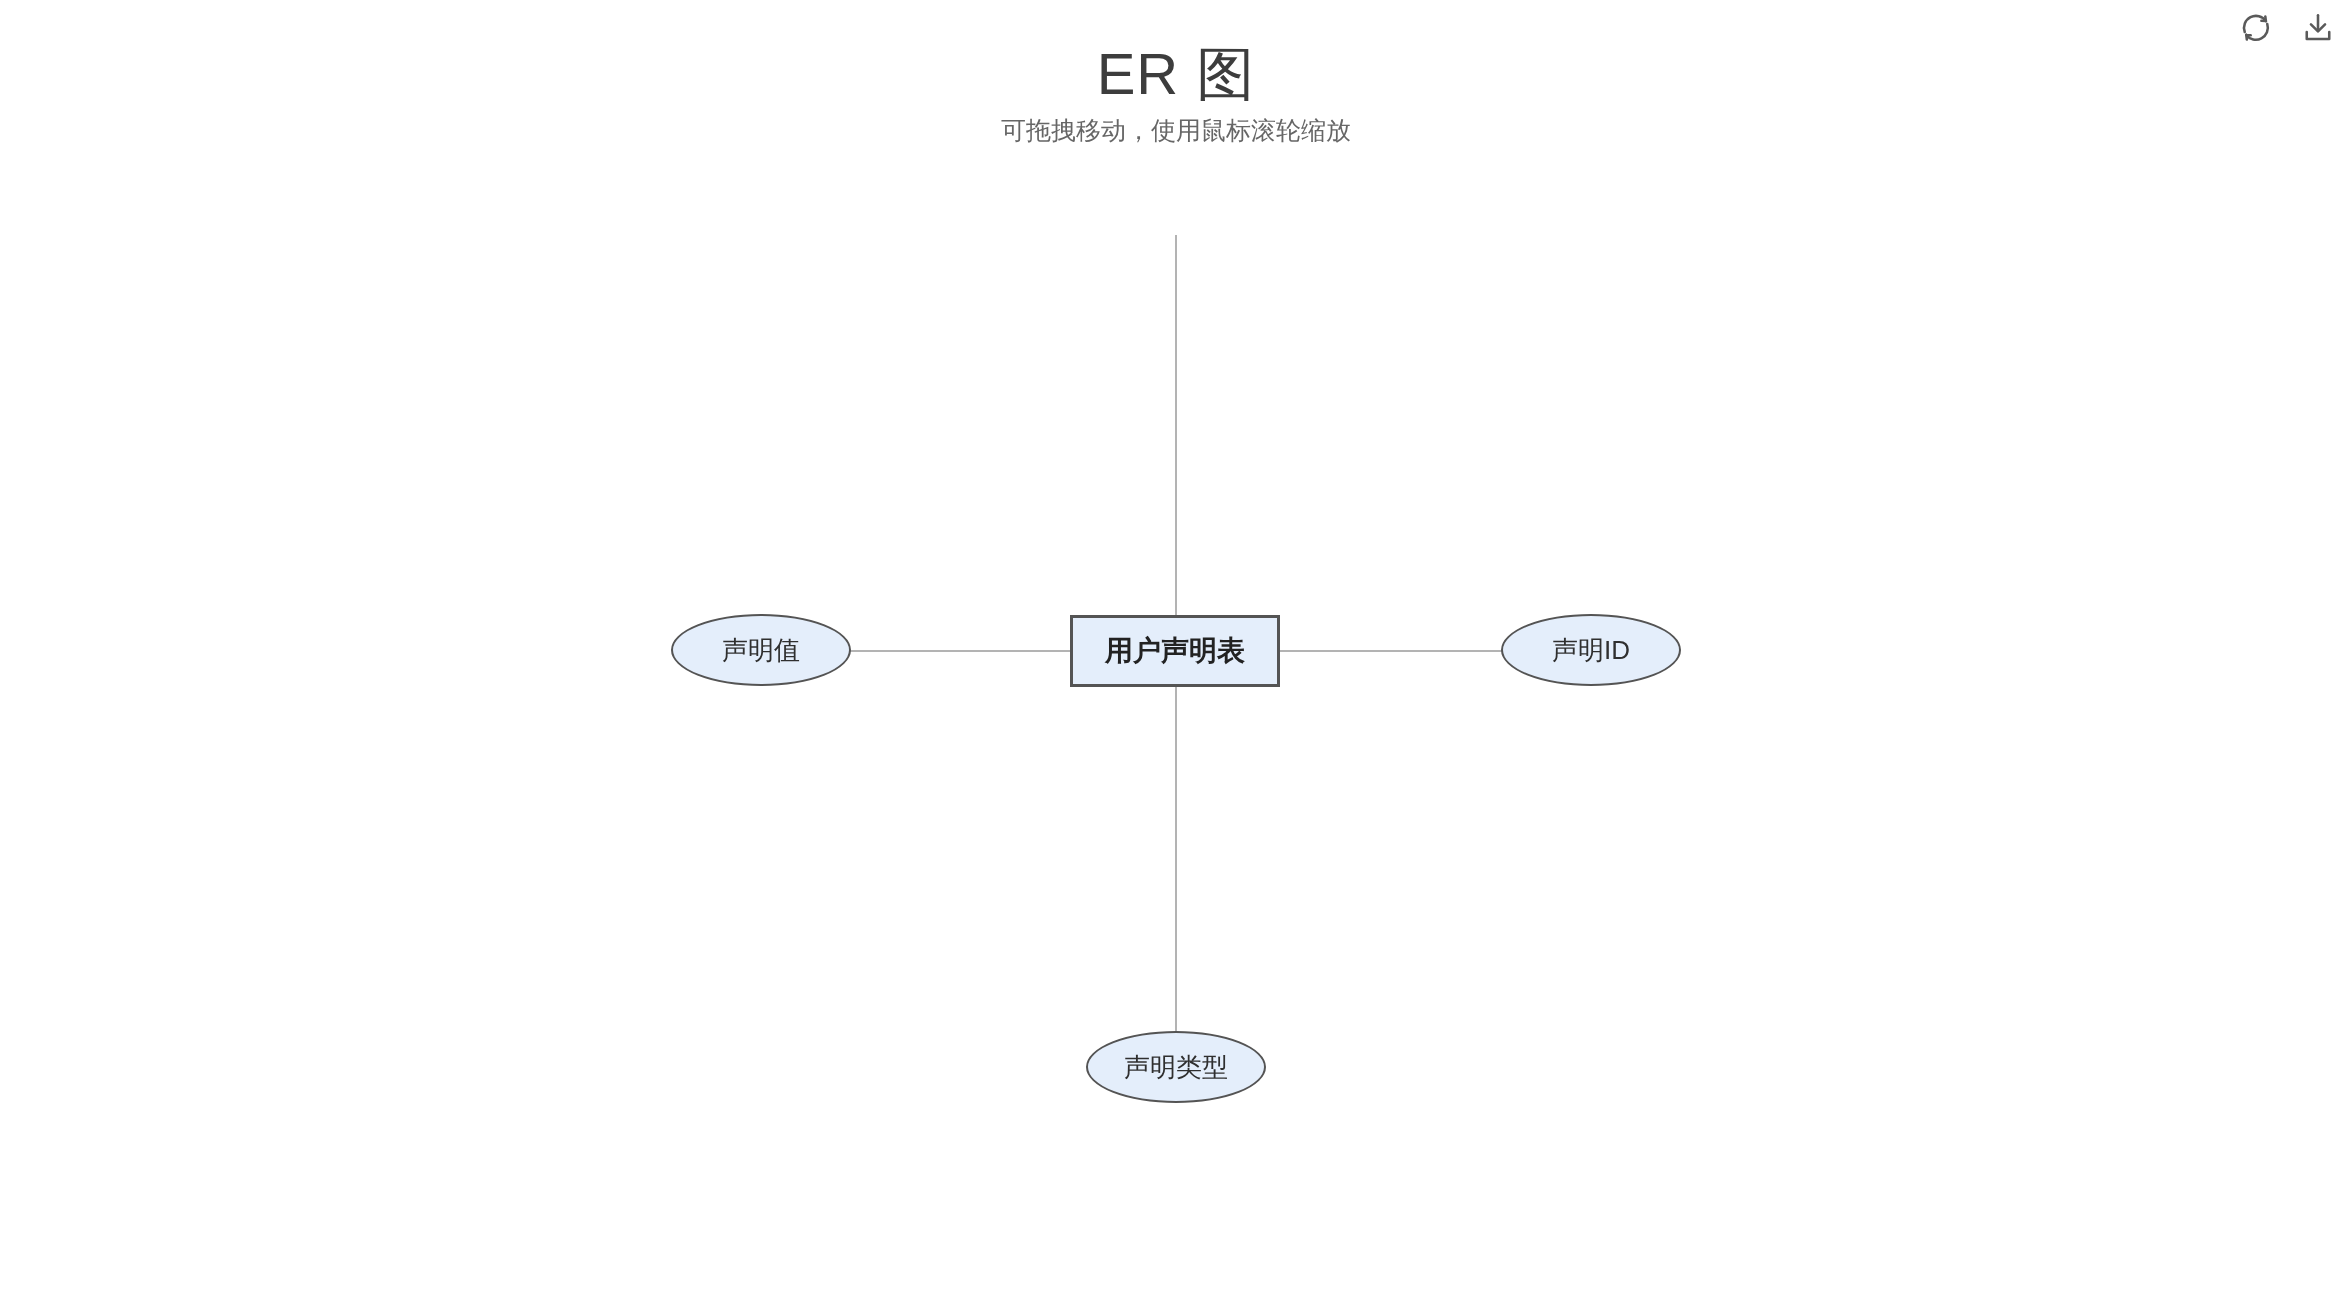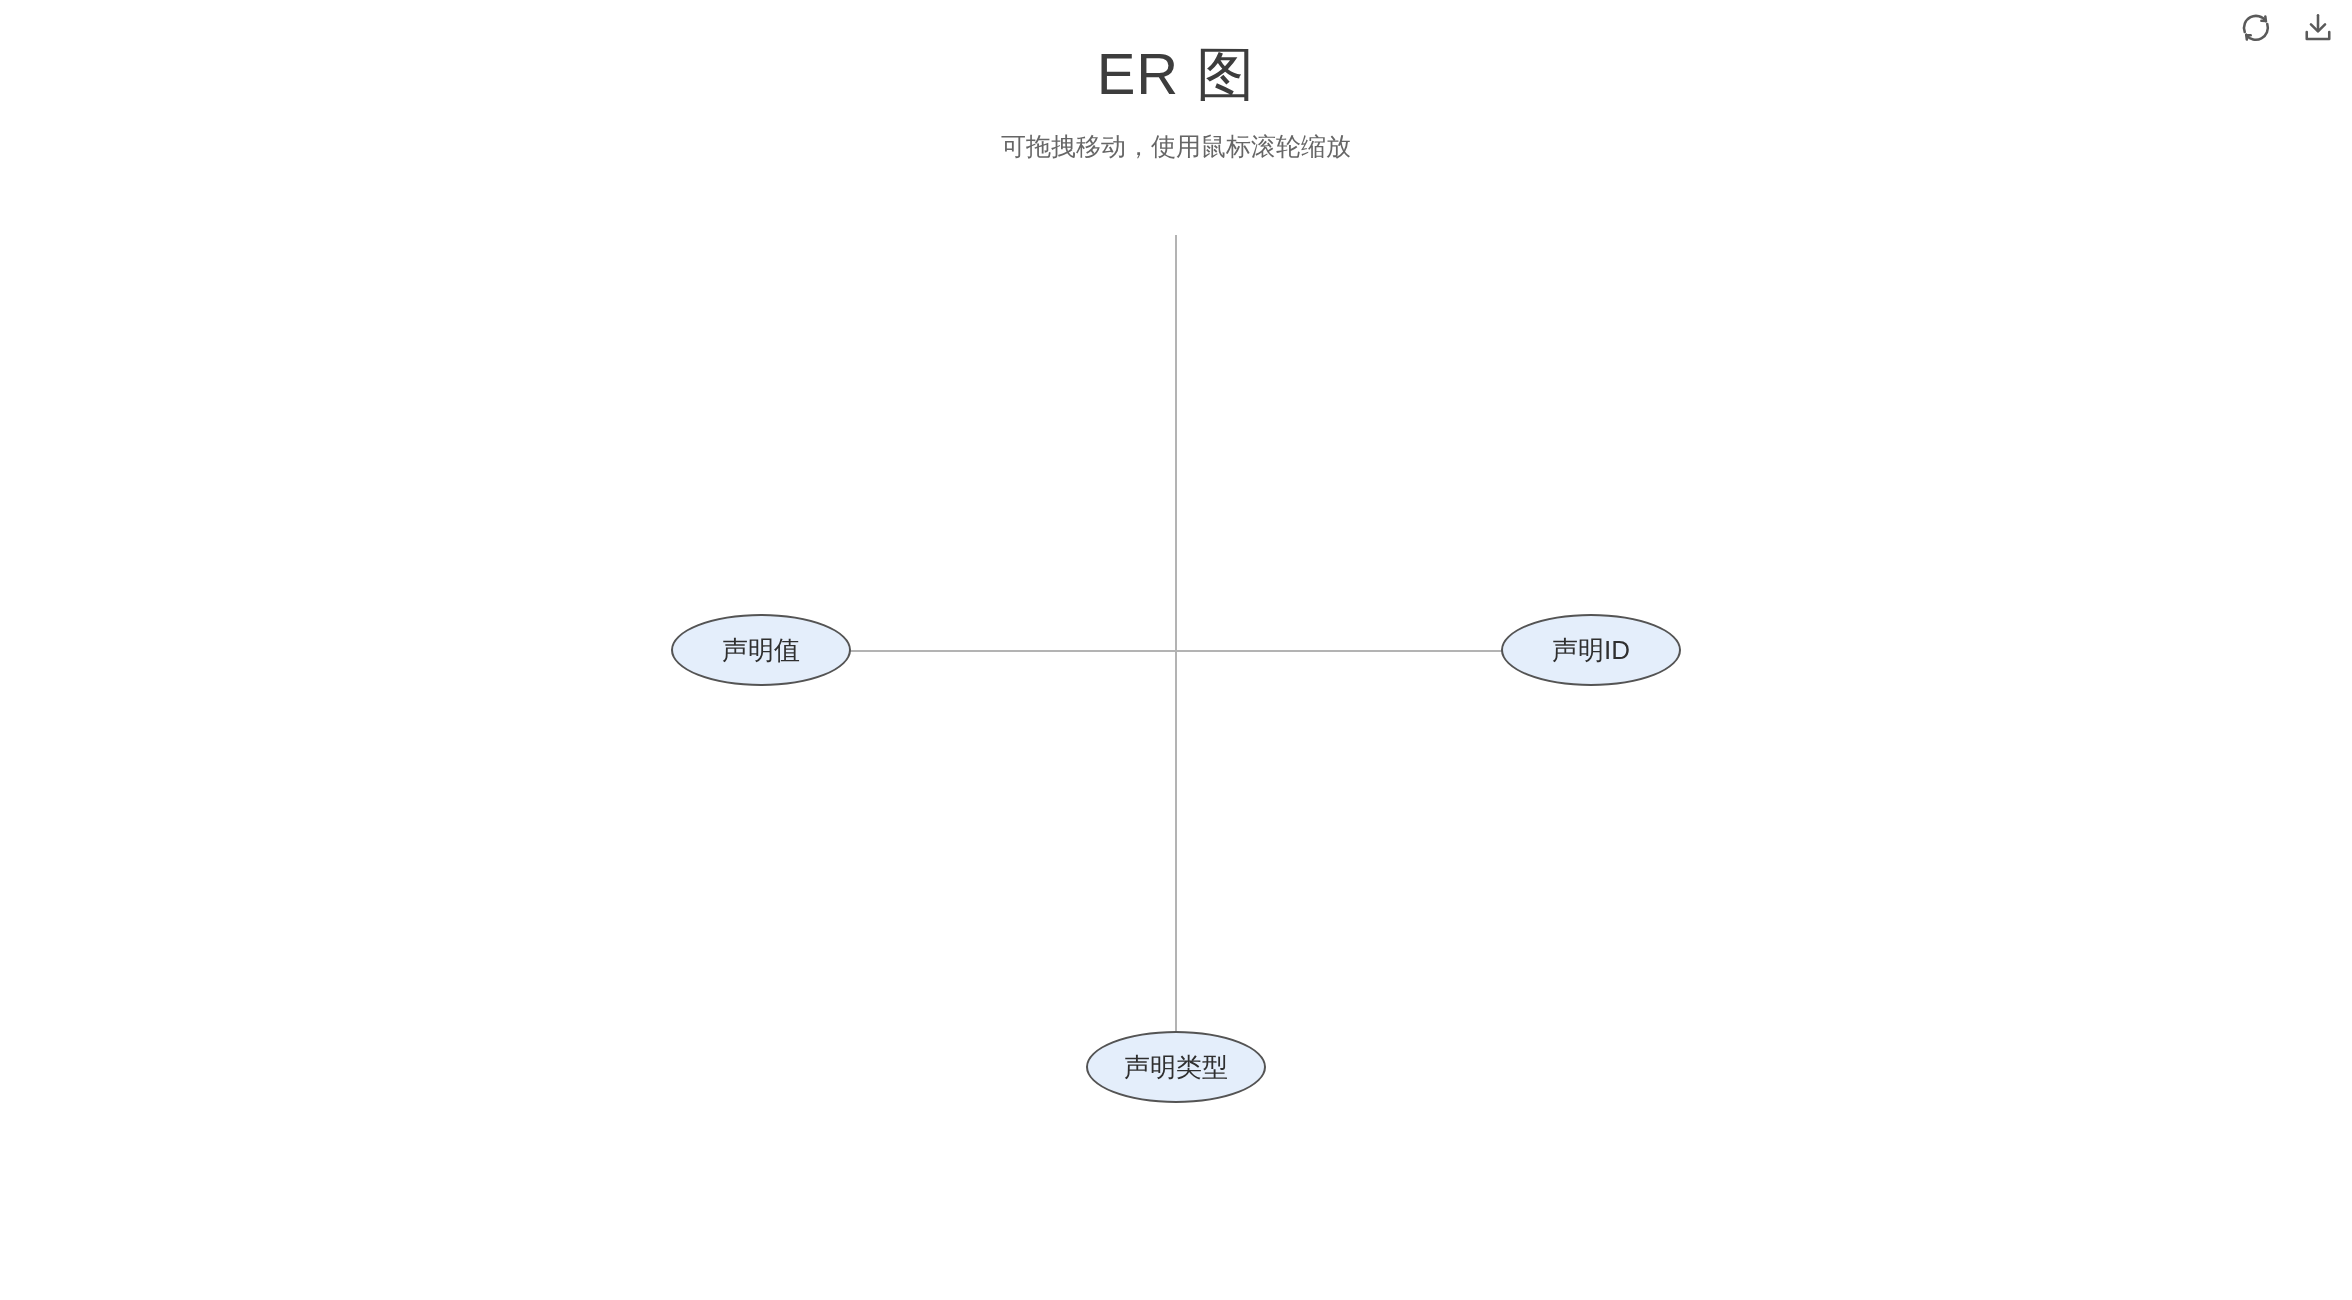--- a/index.html
+++ b/index.html
@@ -27,21 +27,20 @@
     text-align: center;
     pointer-events: none;
   }
   .title {
     font-size: 58px;
     font-weight: 400;
     color: var(--title-color);
     letter-spacing: 1px;
   }
   .subtitle {
-    margin-top: 16px;
     font-size: 25px;
     font-weight: 400;
     color: var(--subtitle-color);
   }
 
   
   .toolbar {
     position: absolute; top: 6px; right: 12px;
     display: flex; align-items: center; gap: 18px;
     z-index: 10;
@@ -142,15 +141,18 @@
     <div class="node attr" id="attr-right">
       <span>声明ID</span>
     </div>
     <div class="node attr" id="attr-left">
       <span>声明值</span>
     </div>
     <div class="node attr" id="attr-bottom">
       <span>声明类型</span>
     </div>
 
+    <div class="node entity" id="entity-node">
+      <span>用户声明表</span>
+    </div>
 
   </div>
 </div>
 
 </body></html>

